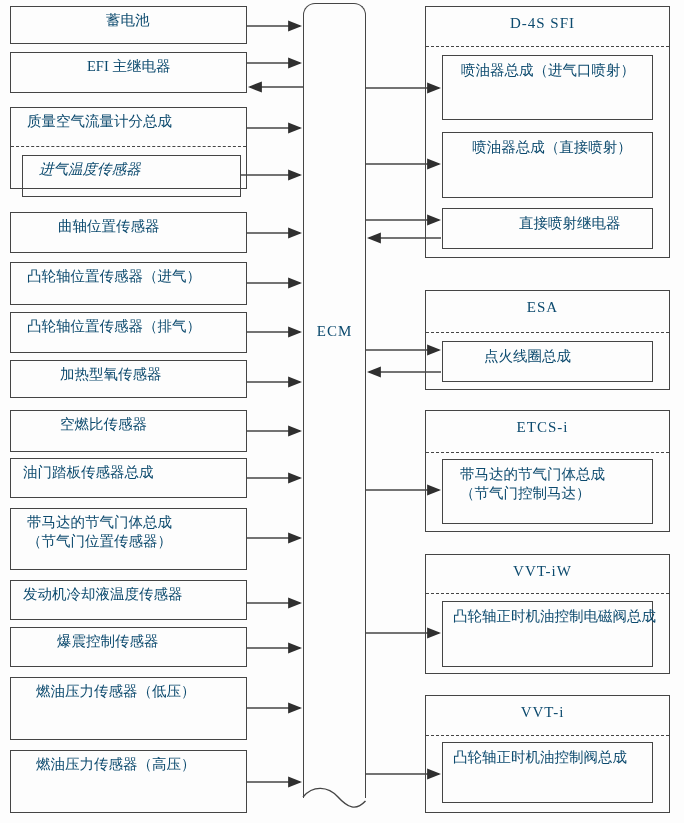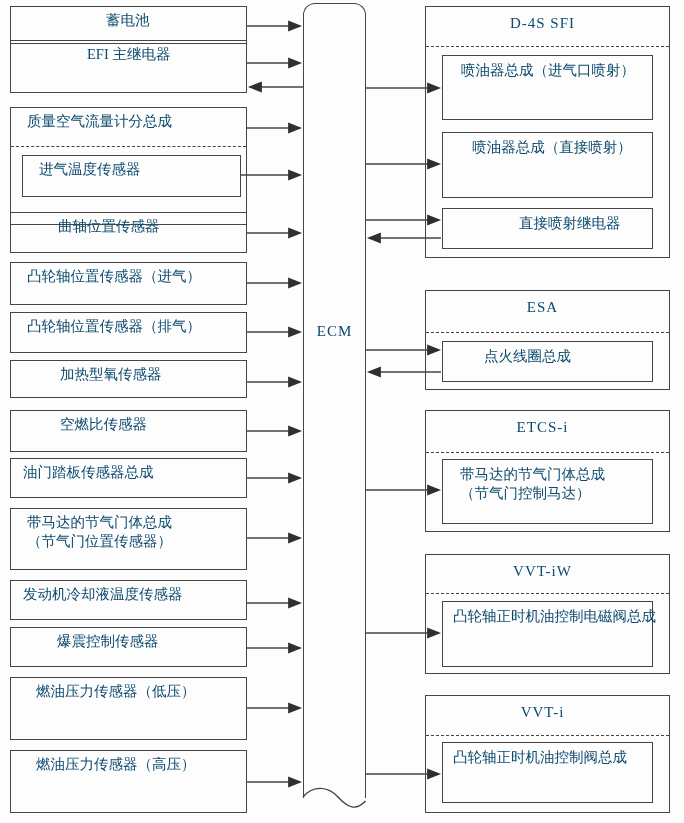--- a/index.html
+++ b/index.html
@@ -29,28 +29,28 @@
 </style>
 </head>
 <body>
 
 <div id="stage">
 
   <div class="box" style="left:10px;top:6px;width:237px;height:38px;padding:4px 0 0 95px;">
     <span class="lbl">蓄电池</span>
   </div>
 
-  <div class="box" style="left:10px;top:40px;width:237px;height:53px;padding:4px 0 0 76px;">
+  <div class="box" style="left:10px;top:52px;width:237px;height:41px;padding:4px 0 0 76px;">
     <span class="lbl">EFI 主继电器</span>
   </div>
 
-  <div class="box" style="left:10px;top:107px;width:237px;height:118px;padding:4px 16px 0 16px;">
+  <div class="box" style="left:10px;top:107px;width:237px;height:82px;padding:4px 16px 0 16px;">
     <span class="lbl">质量空气流量计分总成</span>
     <div class="dash" style="top:38px;"></div>
-    <div class="box" style="left:11px;top:47px;width:219px;height:42px;padding:4px 0 0 16px;">
+    <div class="box" style="left:11px;top:47px;width:219px;height:42px;padding:4px 0 0 16px;font-style:italic;">
       <span class="lbl">进气温度传感器</span>
     </div>
   </div>
 
   <div class="box" style="left:10px;top:212px;width:237px;height:41px;padding:4px 0 0 47px;">
     <span class="lbl">曲轴位置传感器</span>
   </div>
 
   <div class="box" style="left:10px;top:262px;width:237px;height:43px;padding:4px 0 0 16px;">
     <span class="lbl">凸轮轴位置传感器（进气）</span>

